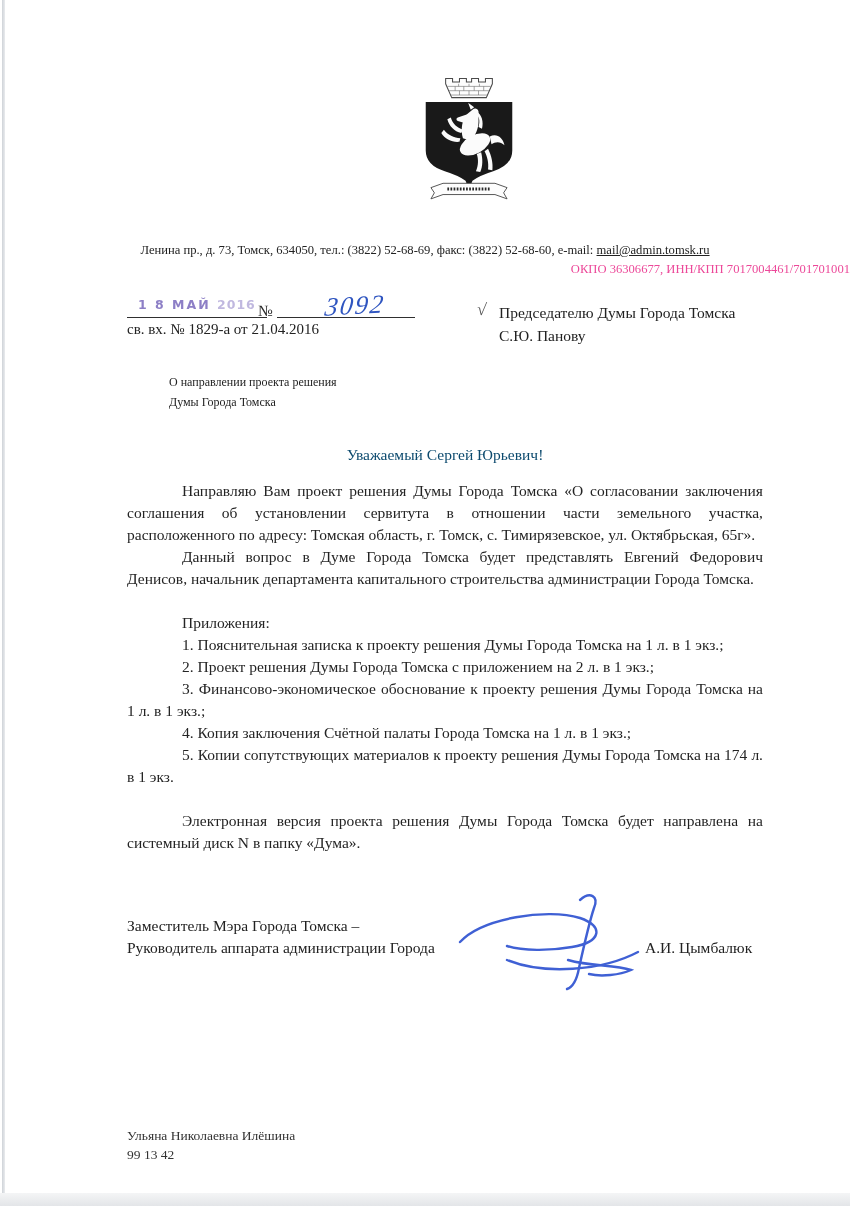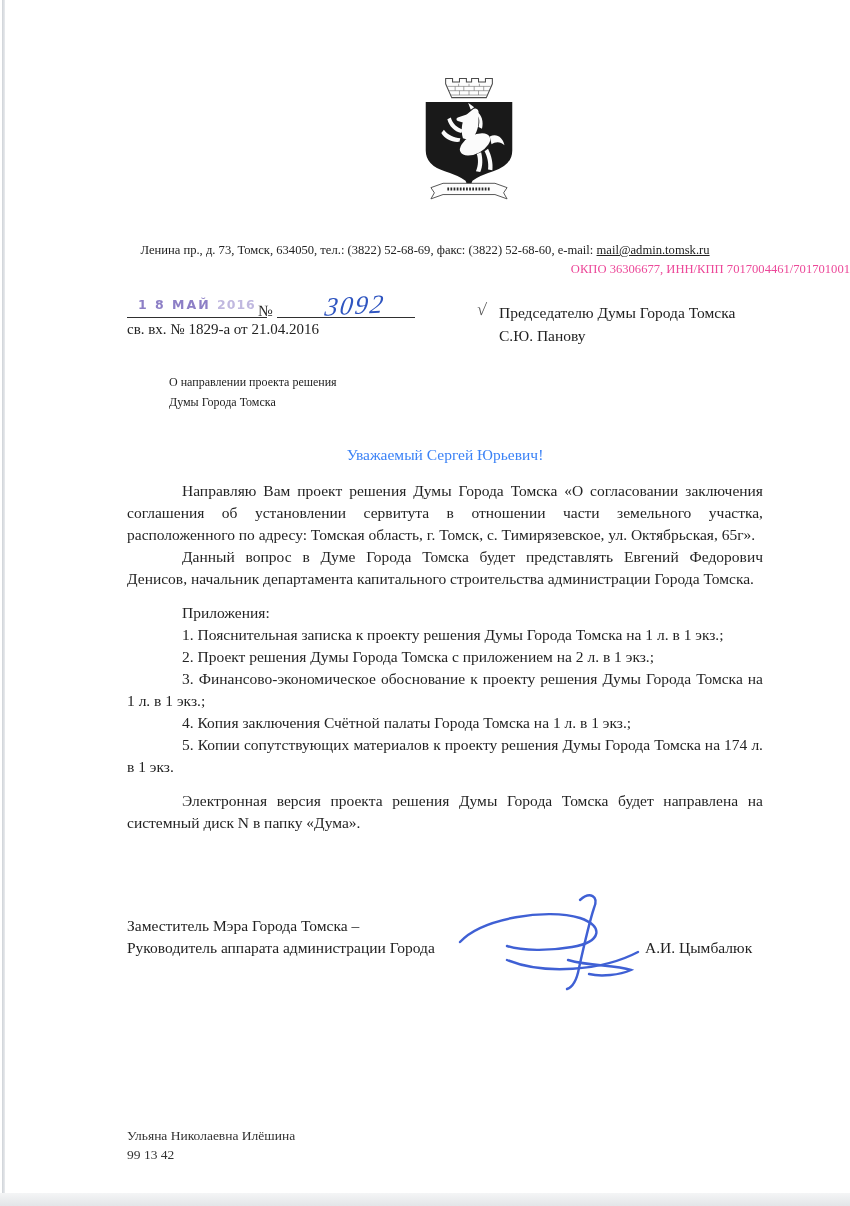--- a/index.html
+++ b/index.html
@@ -43,27 +43,27 @@
   
   .pen-mark { position:absolute; left:477px; top:300px; font-size:17px; color:#555;
     transform:rotate(6deg); }
   .recipient { position:absolute; left:499px; top:301px; width:280px;
     font-size:15.5px; line-height:23px; color:#222; }
 
   
   .subject { position:absolute; left:127px; top:372px; font-size:12px; line-height:20px; color:#222;margin-left:42px; }
 
   .salutation { position:absolute; left:127px; top:446px; width:636px; text-align:center;
-    font-size:15.5px; color:#3b82f6; }
+    font-size:15.5px; color:#0c4a6e; }
 
   
   .bodyblock { position:absolute; left:127px; top:480px; width:636px;
     font-size:15.5px; line-height:22px; text-align:justify; color:#242424; }
   .bodyblock p { text-indent:55px; }
-  .gap-top { margin-top:12px; }
+  .gap-top { margin-top:22px; }
 
   
   .sig-post { position:absolute; left:127px; top:915px; font-size:15.5px; line-height:22px; color:#222; }
   .sig-name { position:absolute; left:645px; top:939px; font-size:15.5px; color:#222; }
   .sig-ink { position:absolute; left:452px; top:890px; width:190px; height:105px; }
 
   
   .executor { position:absolute; left:127px; top:1126px; font-size:13.5px; line-height:19px; color:#333; }
 </style>
 </head>

